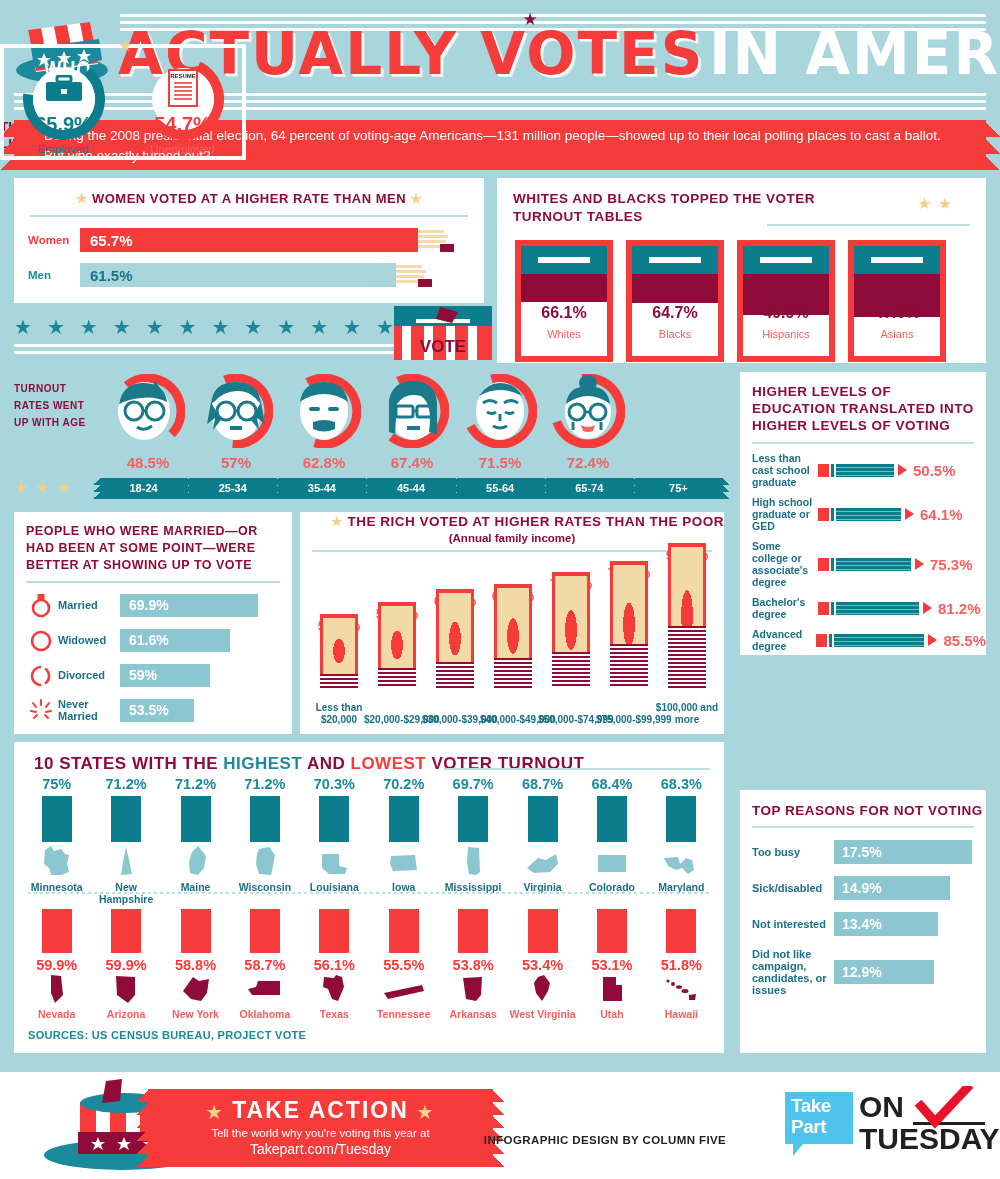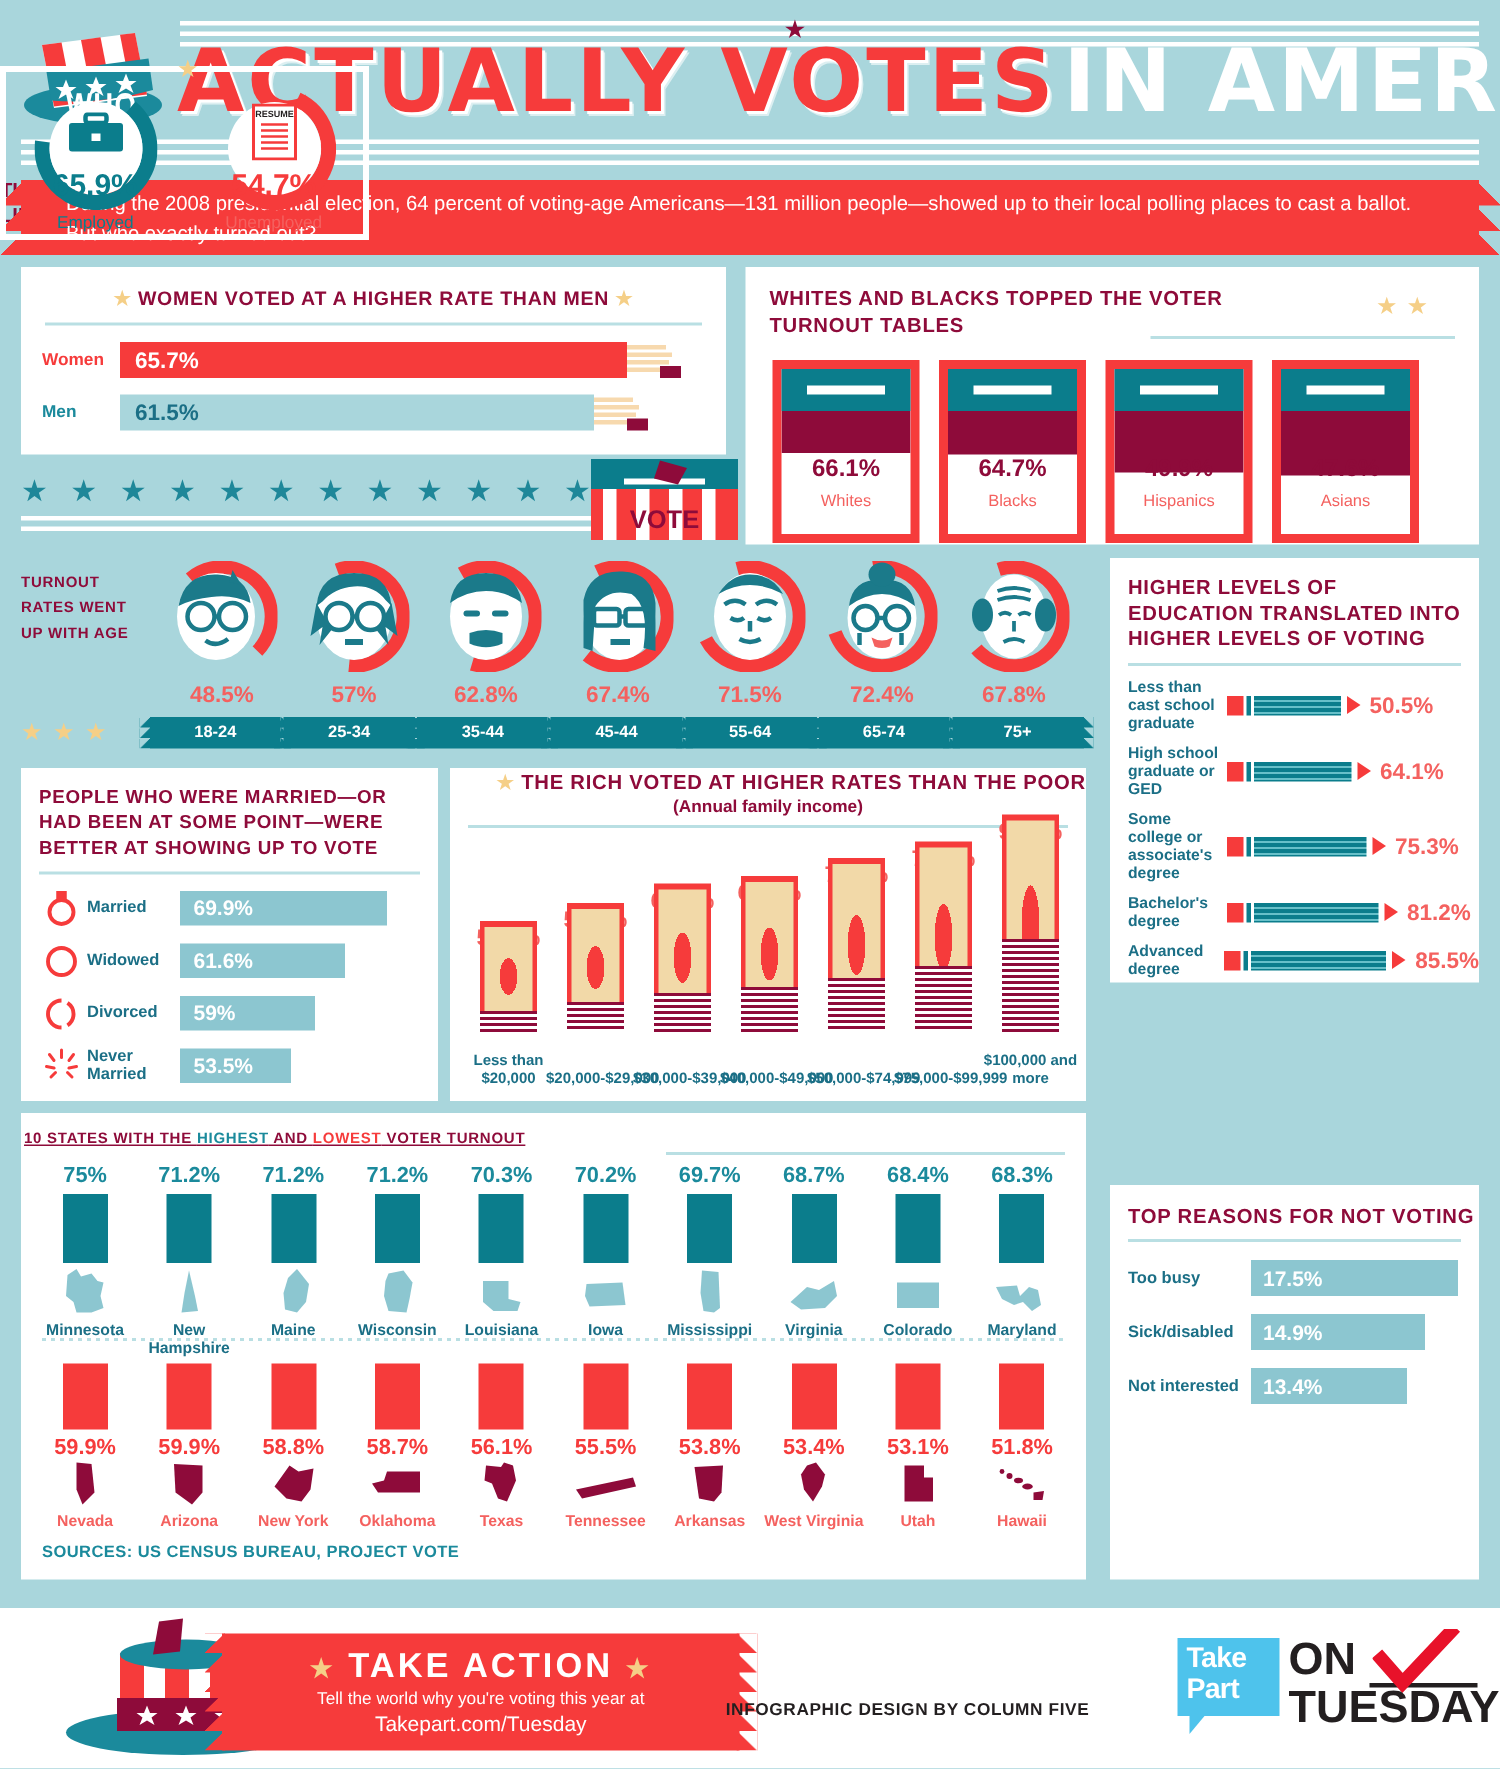--- a/index.html
+++ b/index.html
@@ -175,21 +175,21 @@
   #reasons { left: 740px; top: 790px; width: 246px; height: 263px; }
   #reasons .ct { font-size: 13.5px; padding: 13px 0 0 12px; }
   #reasons .rule { margin: 8px 12px 0; }
   .rsn-row { display: flex; align-items: center; margin: 12px 0 0 12px; }
   .rsn-lbl { width: 82px; font-size: 11px; font-weight: bold; color: #1b6f86; line-height: 12px; }
   .rsn-bar { height: 24px; background: #8cc6d0; color: #fff; font-size: 14px; font-weight: bold;
      padding-left: 8px; line-height: 24px; }
 
   
   #states { left: 14px; top: 742px; width: 710px; height: 311px; }
-  #states .ct { font-size: 10px; padding: 12px 0 0 2px; text-decoration: underline; }
+  #states .ct { font-size: 17px; padding: 12px 0 0 20px; }
   #states .hl { color: #1b8a9c; }
   #states .lo { color: #f63b3b; }
   #states .rule { position: absolute; left: 430px; right: 14px; top: 26px; }
   .st-row { position: absolute; left: 8px; right: 8px; display: flex; }
   .st-cell { flex: 1; text-align: center; position: relative; }
   .st-pct { font-size: 14.5px; font-weight: bold; }
   .st-bar { margin: 4px auto 0; width: 30px; }
   .st-map { height: 36px; display: flex; align-items: flex-end; justify-content: center; }
   .st-nm { font-size: 10.5px; font-weight: bold; line-height: 12px; margin-top: 3px;
      font-family: "Liberation Sans Narrow","Liberation Sans",sans-serif; }
@@ -495,37 +495,20 @@
               <circle cx="47" cy="38" r="8"></circle>
             <line x1="34" y1="38" x2="39" y2="38"></line>
             <path d="M22 48 L22 56"></path>
               <path d="M50 48 L50 56"></path>
           </g>
           <path d="M30 51 Q37 55 44 51 L42 57 Q37 59 32 57Z" fill="#f4615f"></path>
         </svg>
         <div class="face-pct">72.4%</div>
       </div>
 
-      <div class="face-cell">
-        <svg width="74" height="74" viewBox="0 0 74 74">
-          <path d="M37 4 A33 33 0 1 1 36.9 4" fill="none" stroke="#f63b3b" stroke-width="9" stroke-dasharray="142 207" transform="rotate(-18 37 37)"></path>
-          <ellipse cx="37" cy="37" rx="22" ry="28" fill="#fff"></ellipse>
-          <ellipse cx="16" cy="36" rx="7" ry="11" fill="#1b7a8a"></ellipse>
-          <ellipse cx="58" cy="36" rx="7" ry="11" fill="#1b7a8a"></ellipse>
-          <g fill="none" stroke="#1b7a8a" stroke-width="2.5">
-            <path d="M26 20 Q37 16 48 20"></path>
-            <path d="M26 26 Q37 22 48 26"></path>
-            <path d="M27 36 Q31 33 35 36"></path>
-              <path d="M40 36 Q44 33 48 36"></path>
-            <path d="M37 40 L37 47"></path>
-            <path d="M30 54 Q37 50 44 54"></path>
-          </g>
-        </svg>
-        <div class="face-pct">67.8%</div>
-      </div>
 
     </div>
 
     <div class="agebar">
       <div class="agechip">18-24</div>
       <div class="agechip">25-34</div>
       <div class="agechip">35-44</div>
       <div class="agechip">45-44</div>
       <div class="agechip">55-64</div>
       <div class="agechip">65-74</div>
@@ -765,20 +748,24 @@
       <div class="rsn-lbl">Too busy</div>
       <div class="rsn-bar" style="width:138px">17.5%</div>
     </div>
     <div class="rsn-row">
       <div class="rsn-lbl">Sick/disabled</div>
       <div class="rsn-bar" style="width:116px">14.9%</div>
     </div>
     <div class="rsn-row">
       <div class="rsn-lbl">Not interested</div>
       <div class="rsn-bar" style="width:104px">13.4%</div>
+    </div>
+    <div class="rsn-row">
+      <div class="rsn-lbl">Did not like campaign, candidates, or issues</div>
+      <div class="rsn-bar" style="width:100px">12.9%</div>
     </div>
   </div>
 
   <div class="card" id="states">
     <div class="ct card-title">
       <span>10 STATES WITH THE </span><span class="hl">HIGHEST</span><span> AND </span><span class="lo">LOWEST</span><span> VOTER TURNOUT</span>
     </div>
     <div class="rule"></div>
 
     <div class="st-row" style="top:34px">

